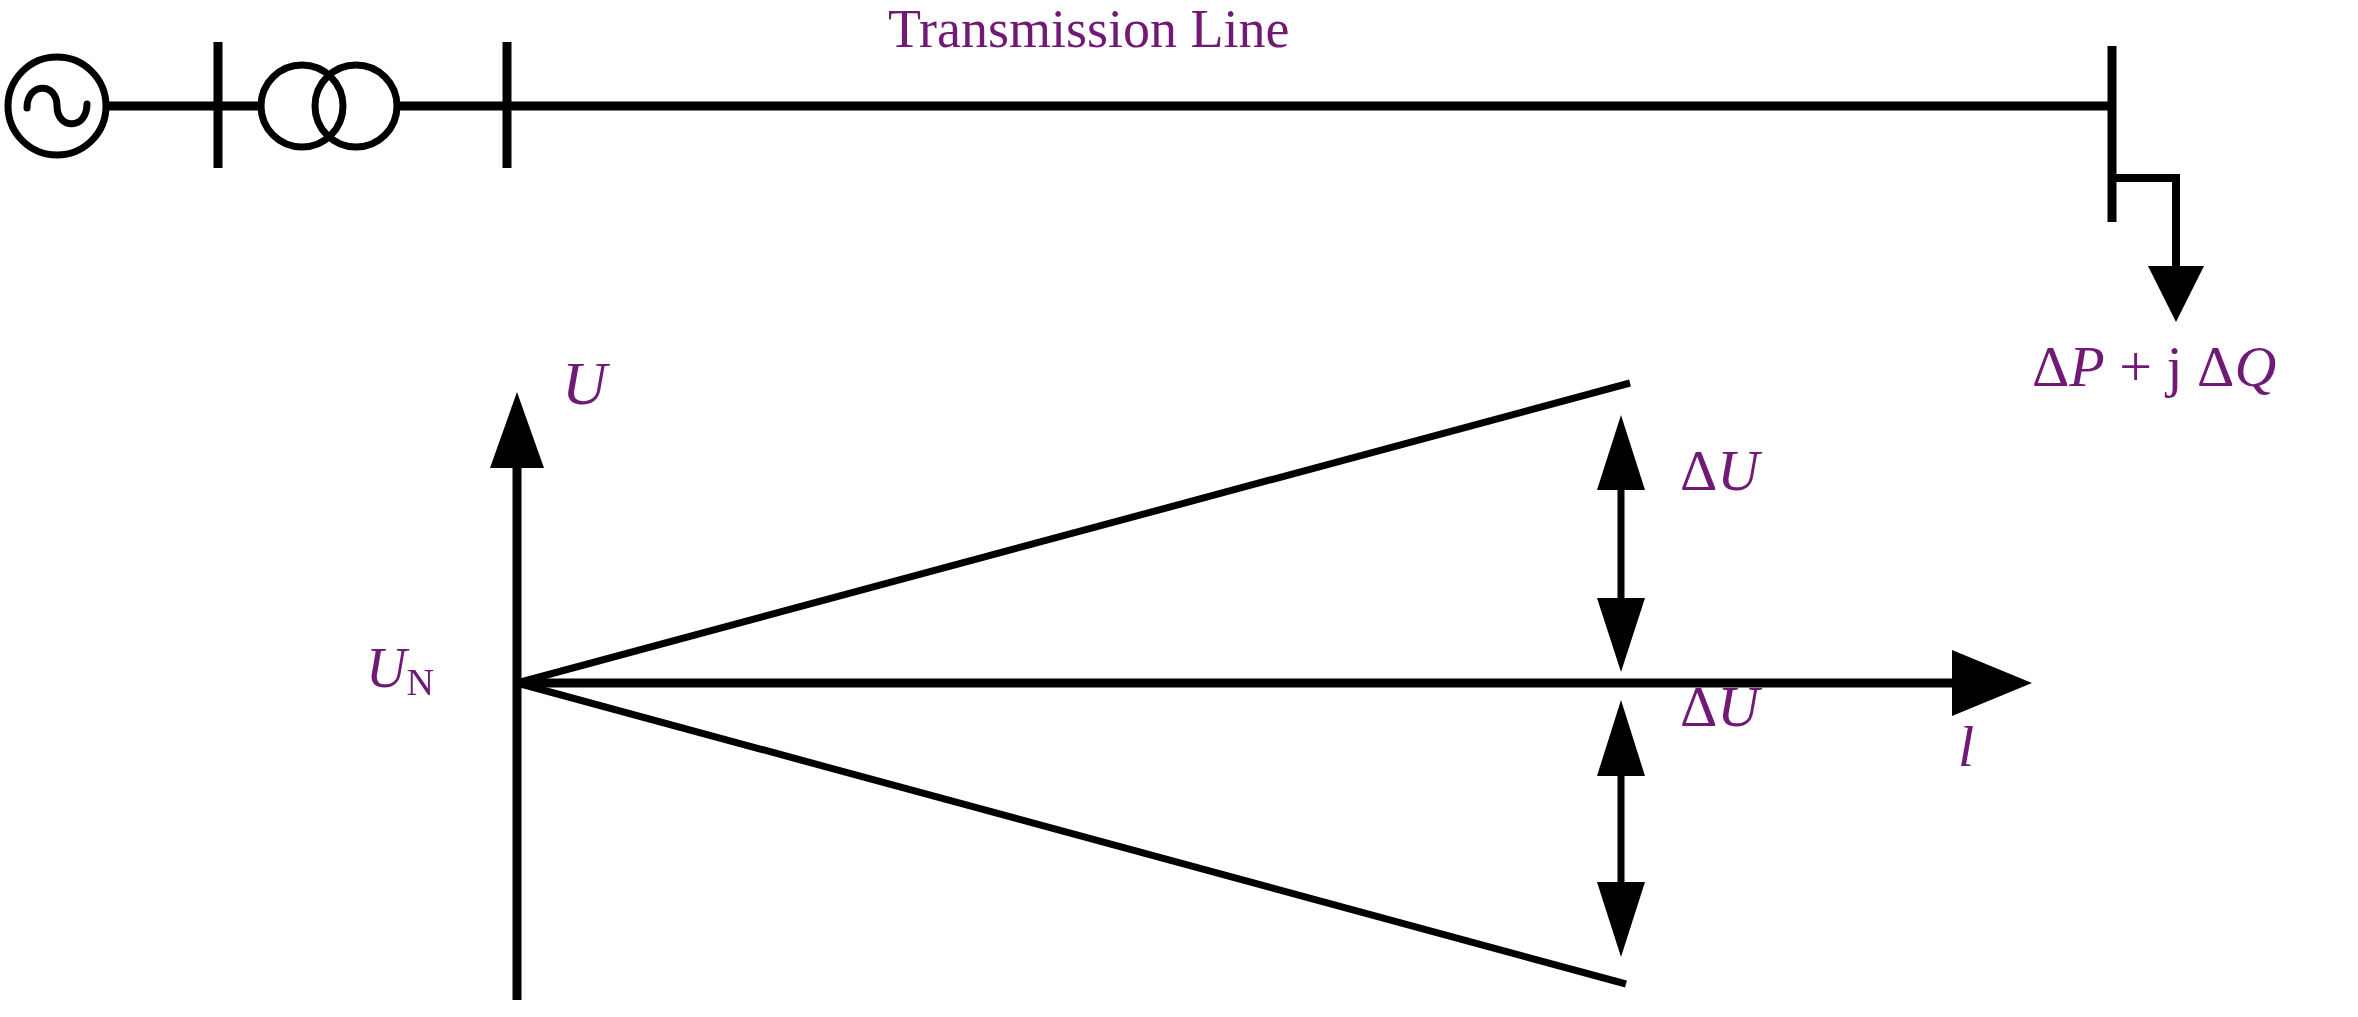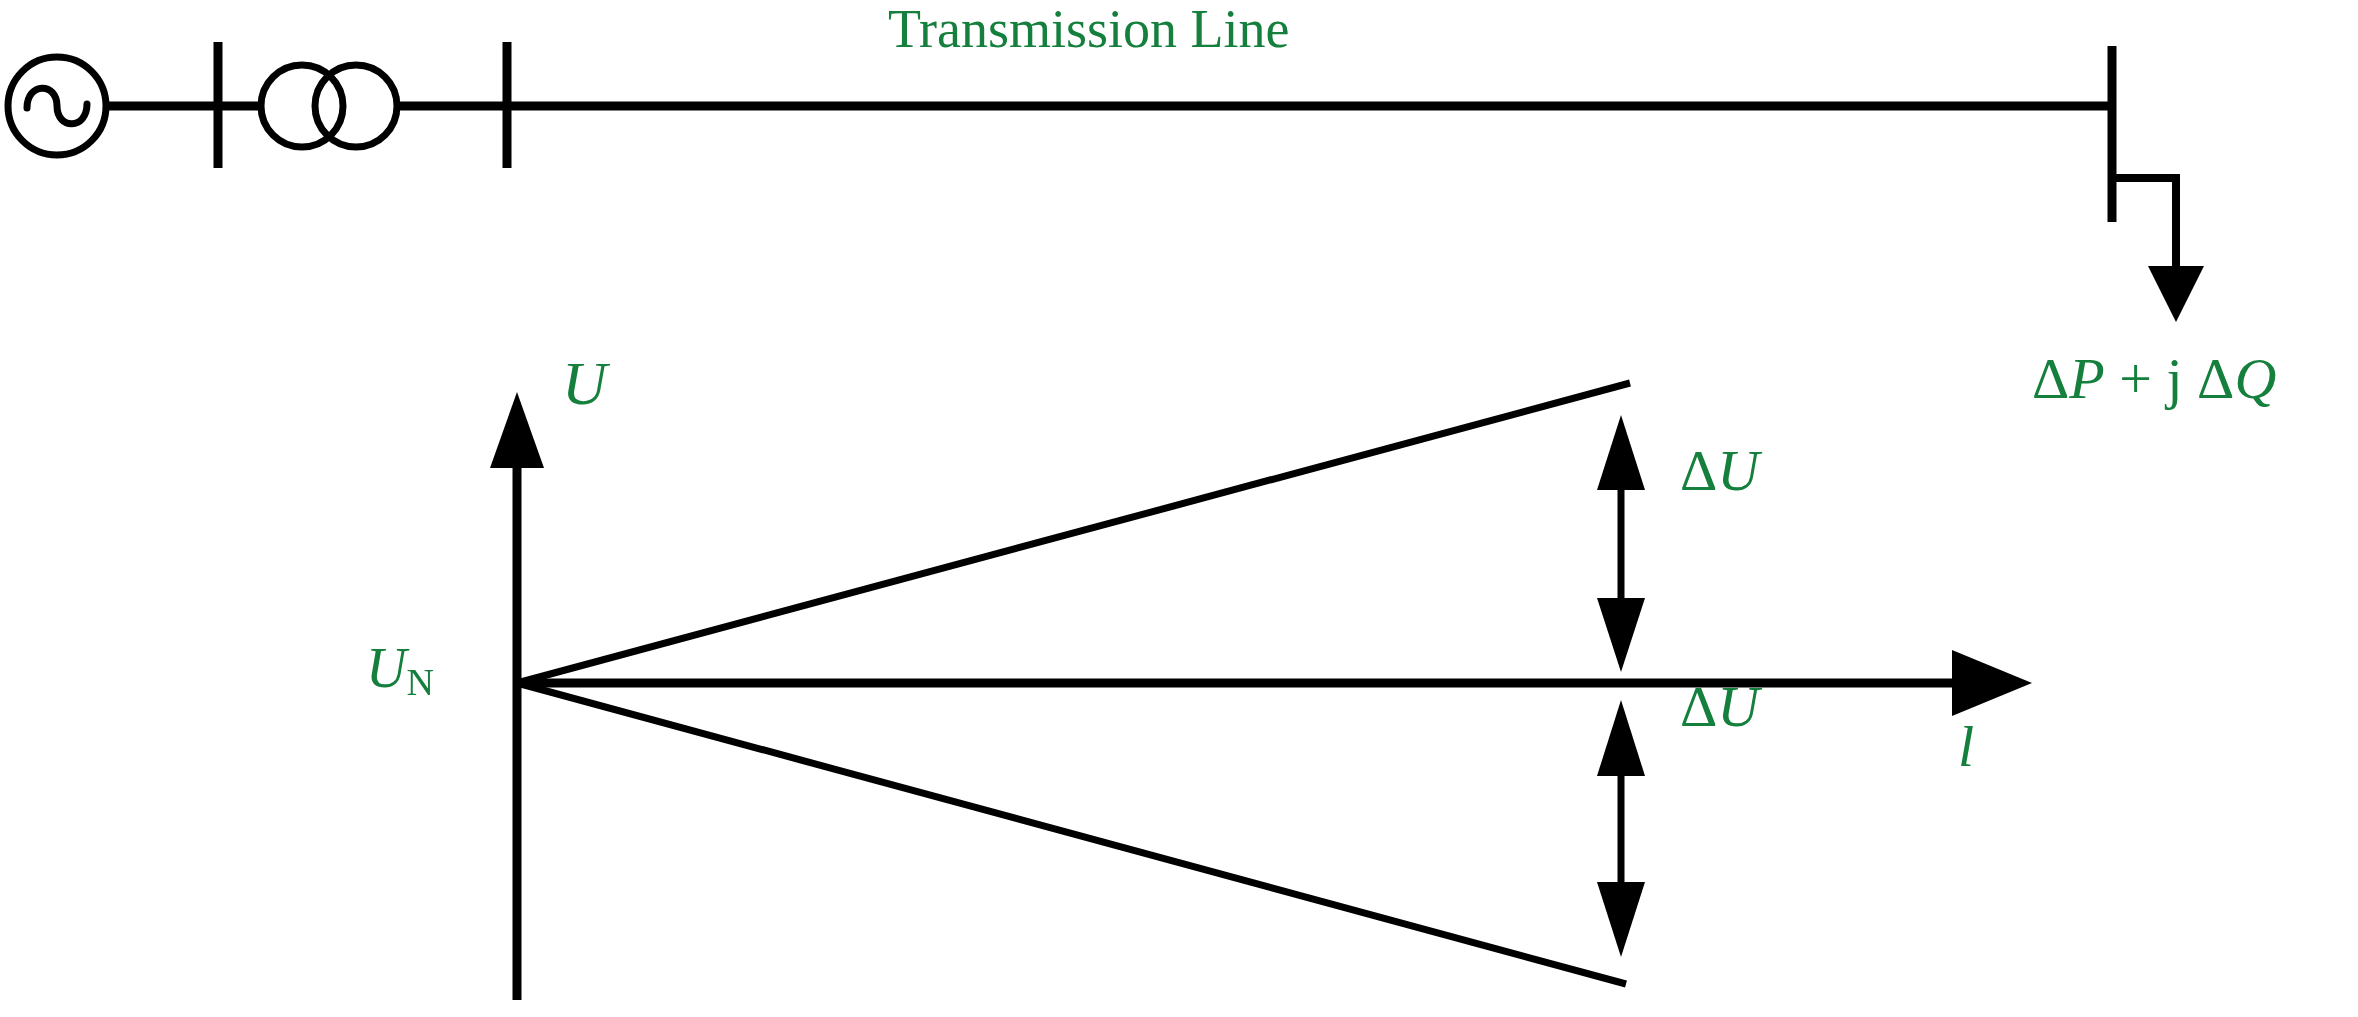--- a/index.html
+++ b/index.html
@@ -22,39 +22,39 @@
   #diagram-svg {
     position: absolute;
     left: 0;
     top: 0;
     width: 2358px;
     height: 1017px;
   }
   .lbl {
     position: absolute;
     white-space: pre;
-    color: #15803d;
+    color: #701a75;
     line-height: 1;
   }
   .lbl-serif  { font-family: "Liberation Serif", "DejaVu Serif", serif; }
   .lbl-italic { font-style: italic; }
   .sub {
     font-size: 0.68em;
     font-style: normal;
     vertical-align: baseline;
     position: relative;
     top: 0.22em;
   }
   .upright { font-style: normal; }
   #label-transmission-line {
     left: 888px; top: 2px;
     font-size: 54px;
   }
   #label-load-power {
-    left: 2032px; top: 350px;
+    left: 2032px; top: 338px;
     font-size: 58px;
   }
   #label-u-axis {
     left: 562px; top: 352px;
     font-size: 62px;
   }
   #label-un {
     left: 366px; top: 640px;
     font-size: 56px;
   }

